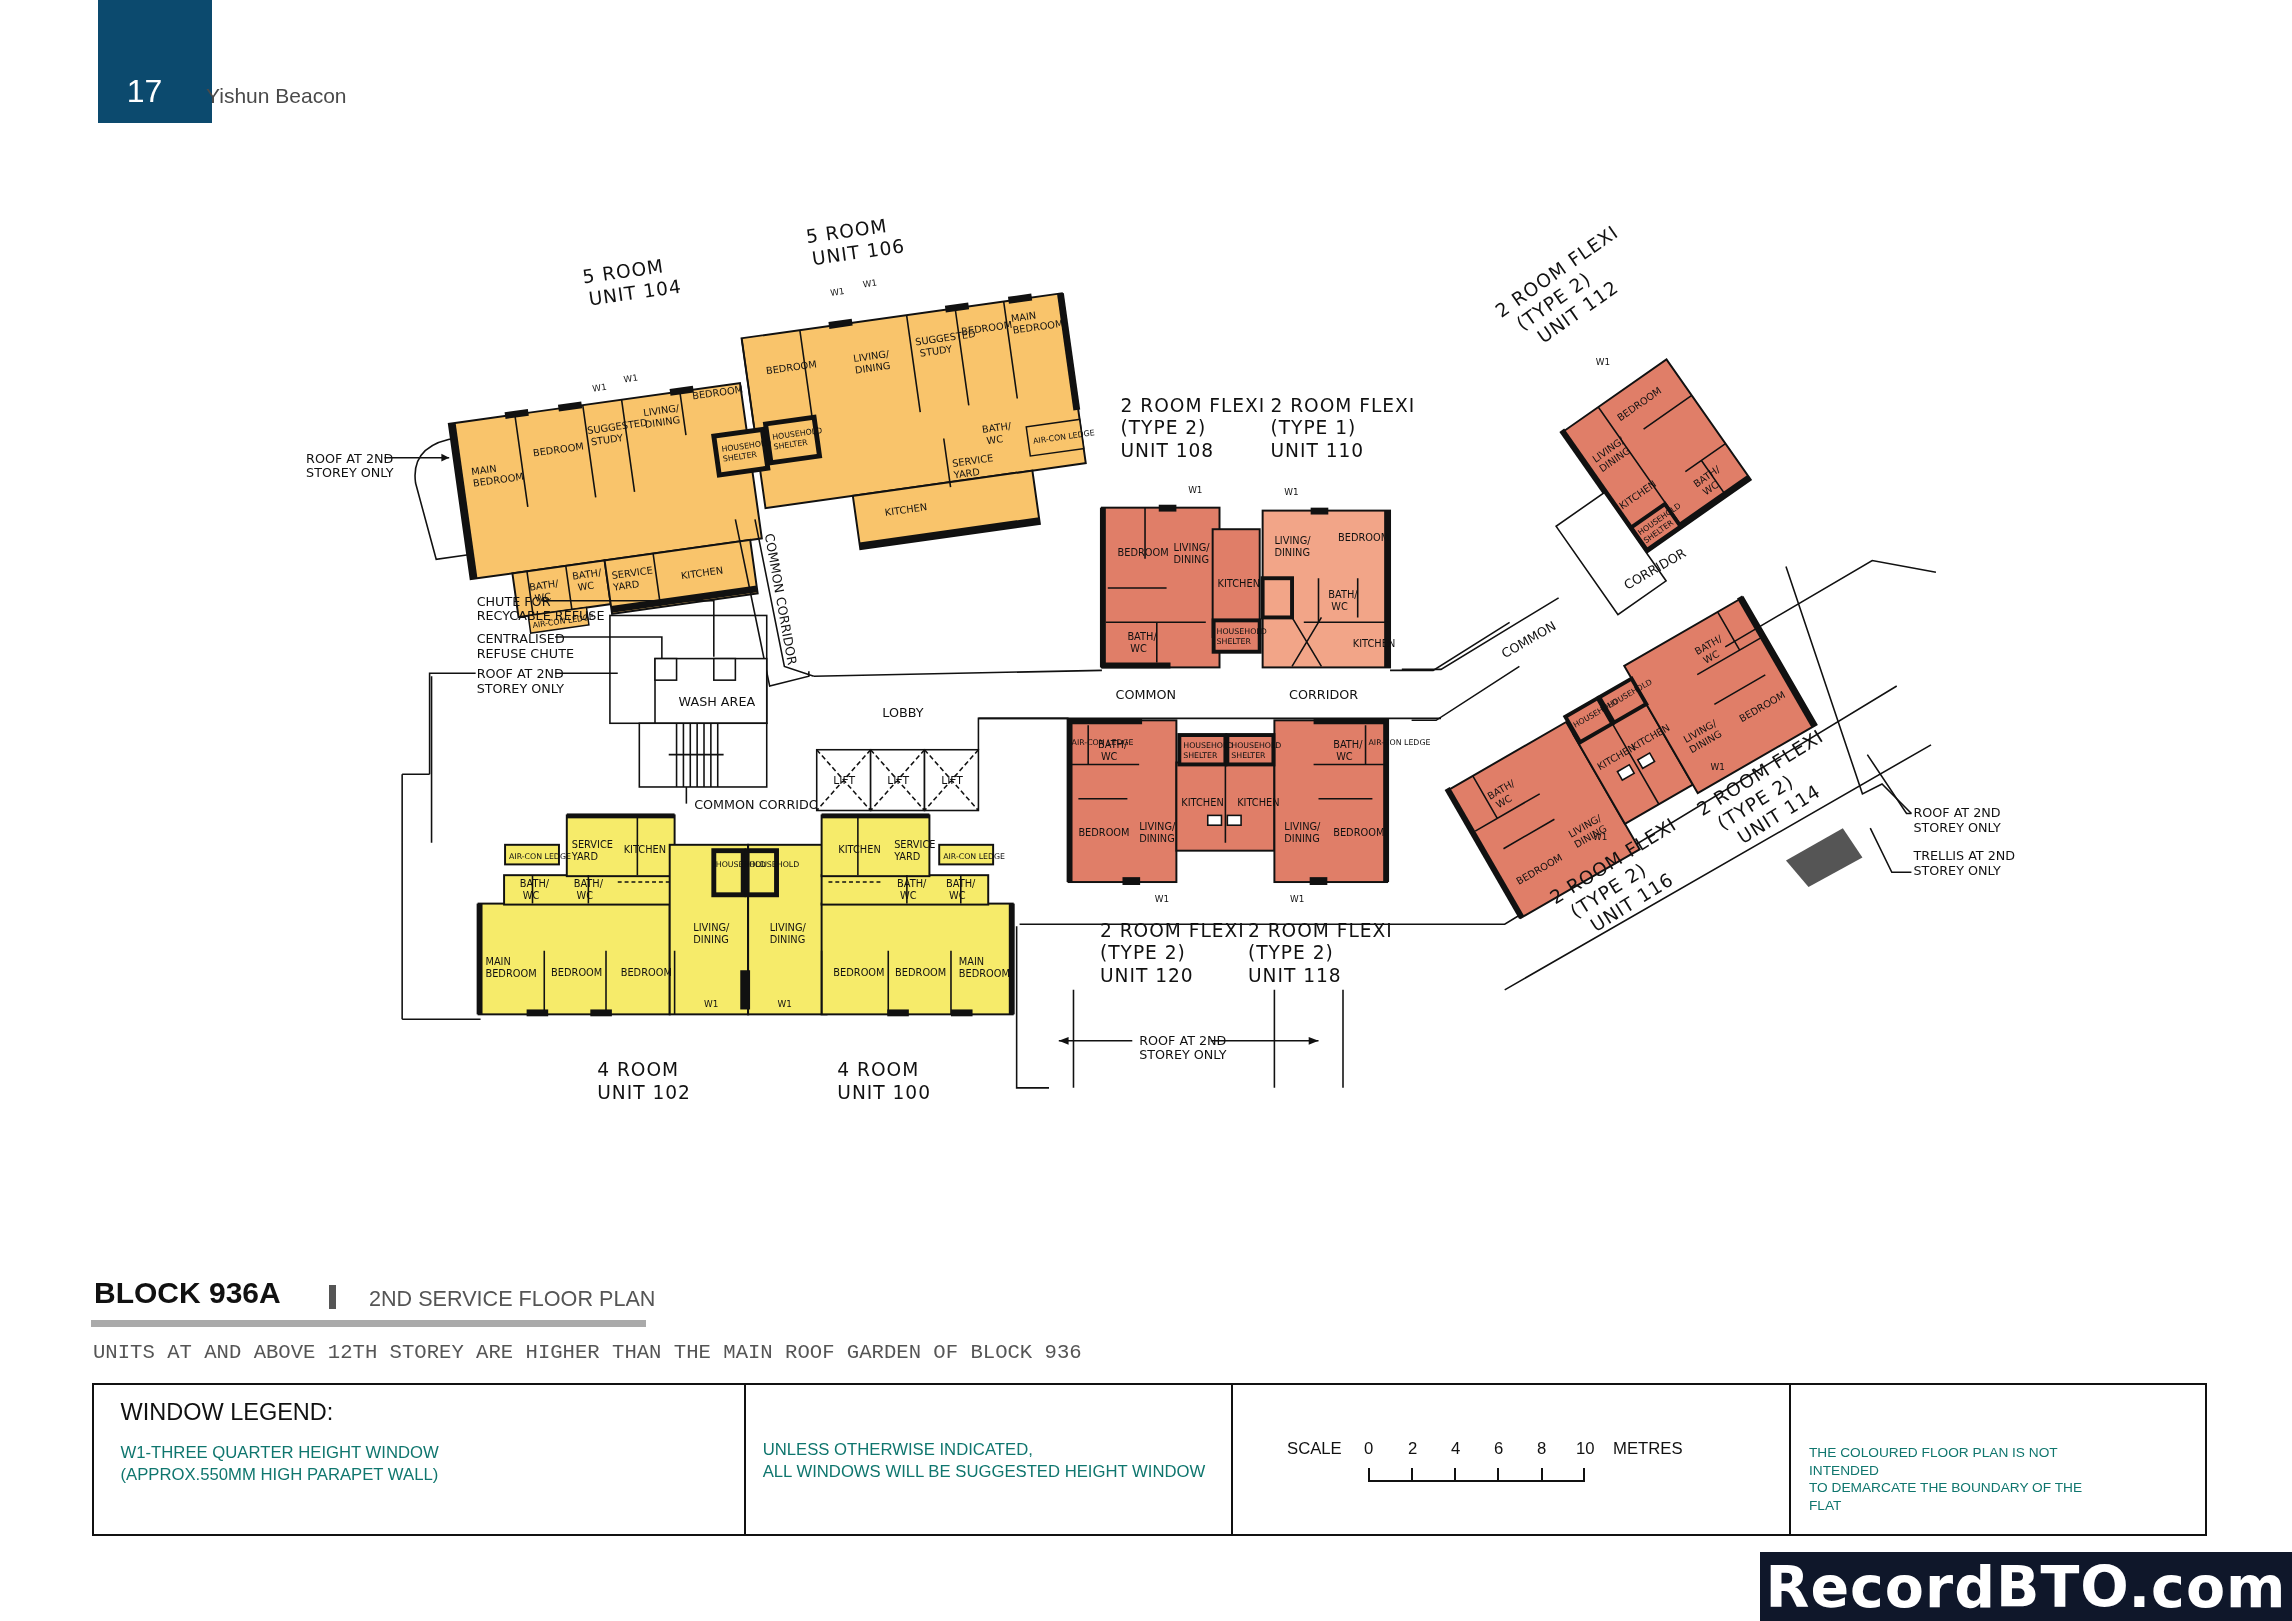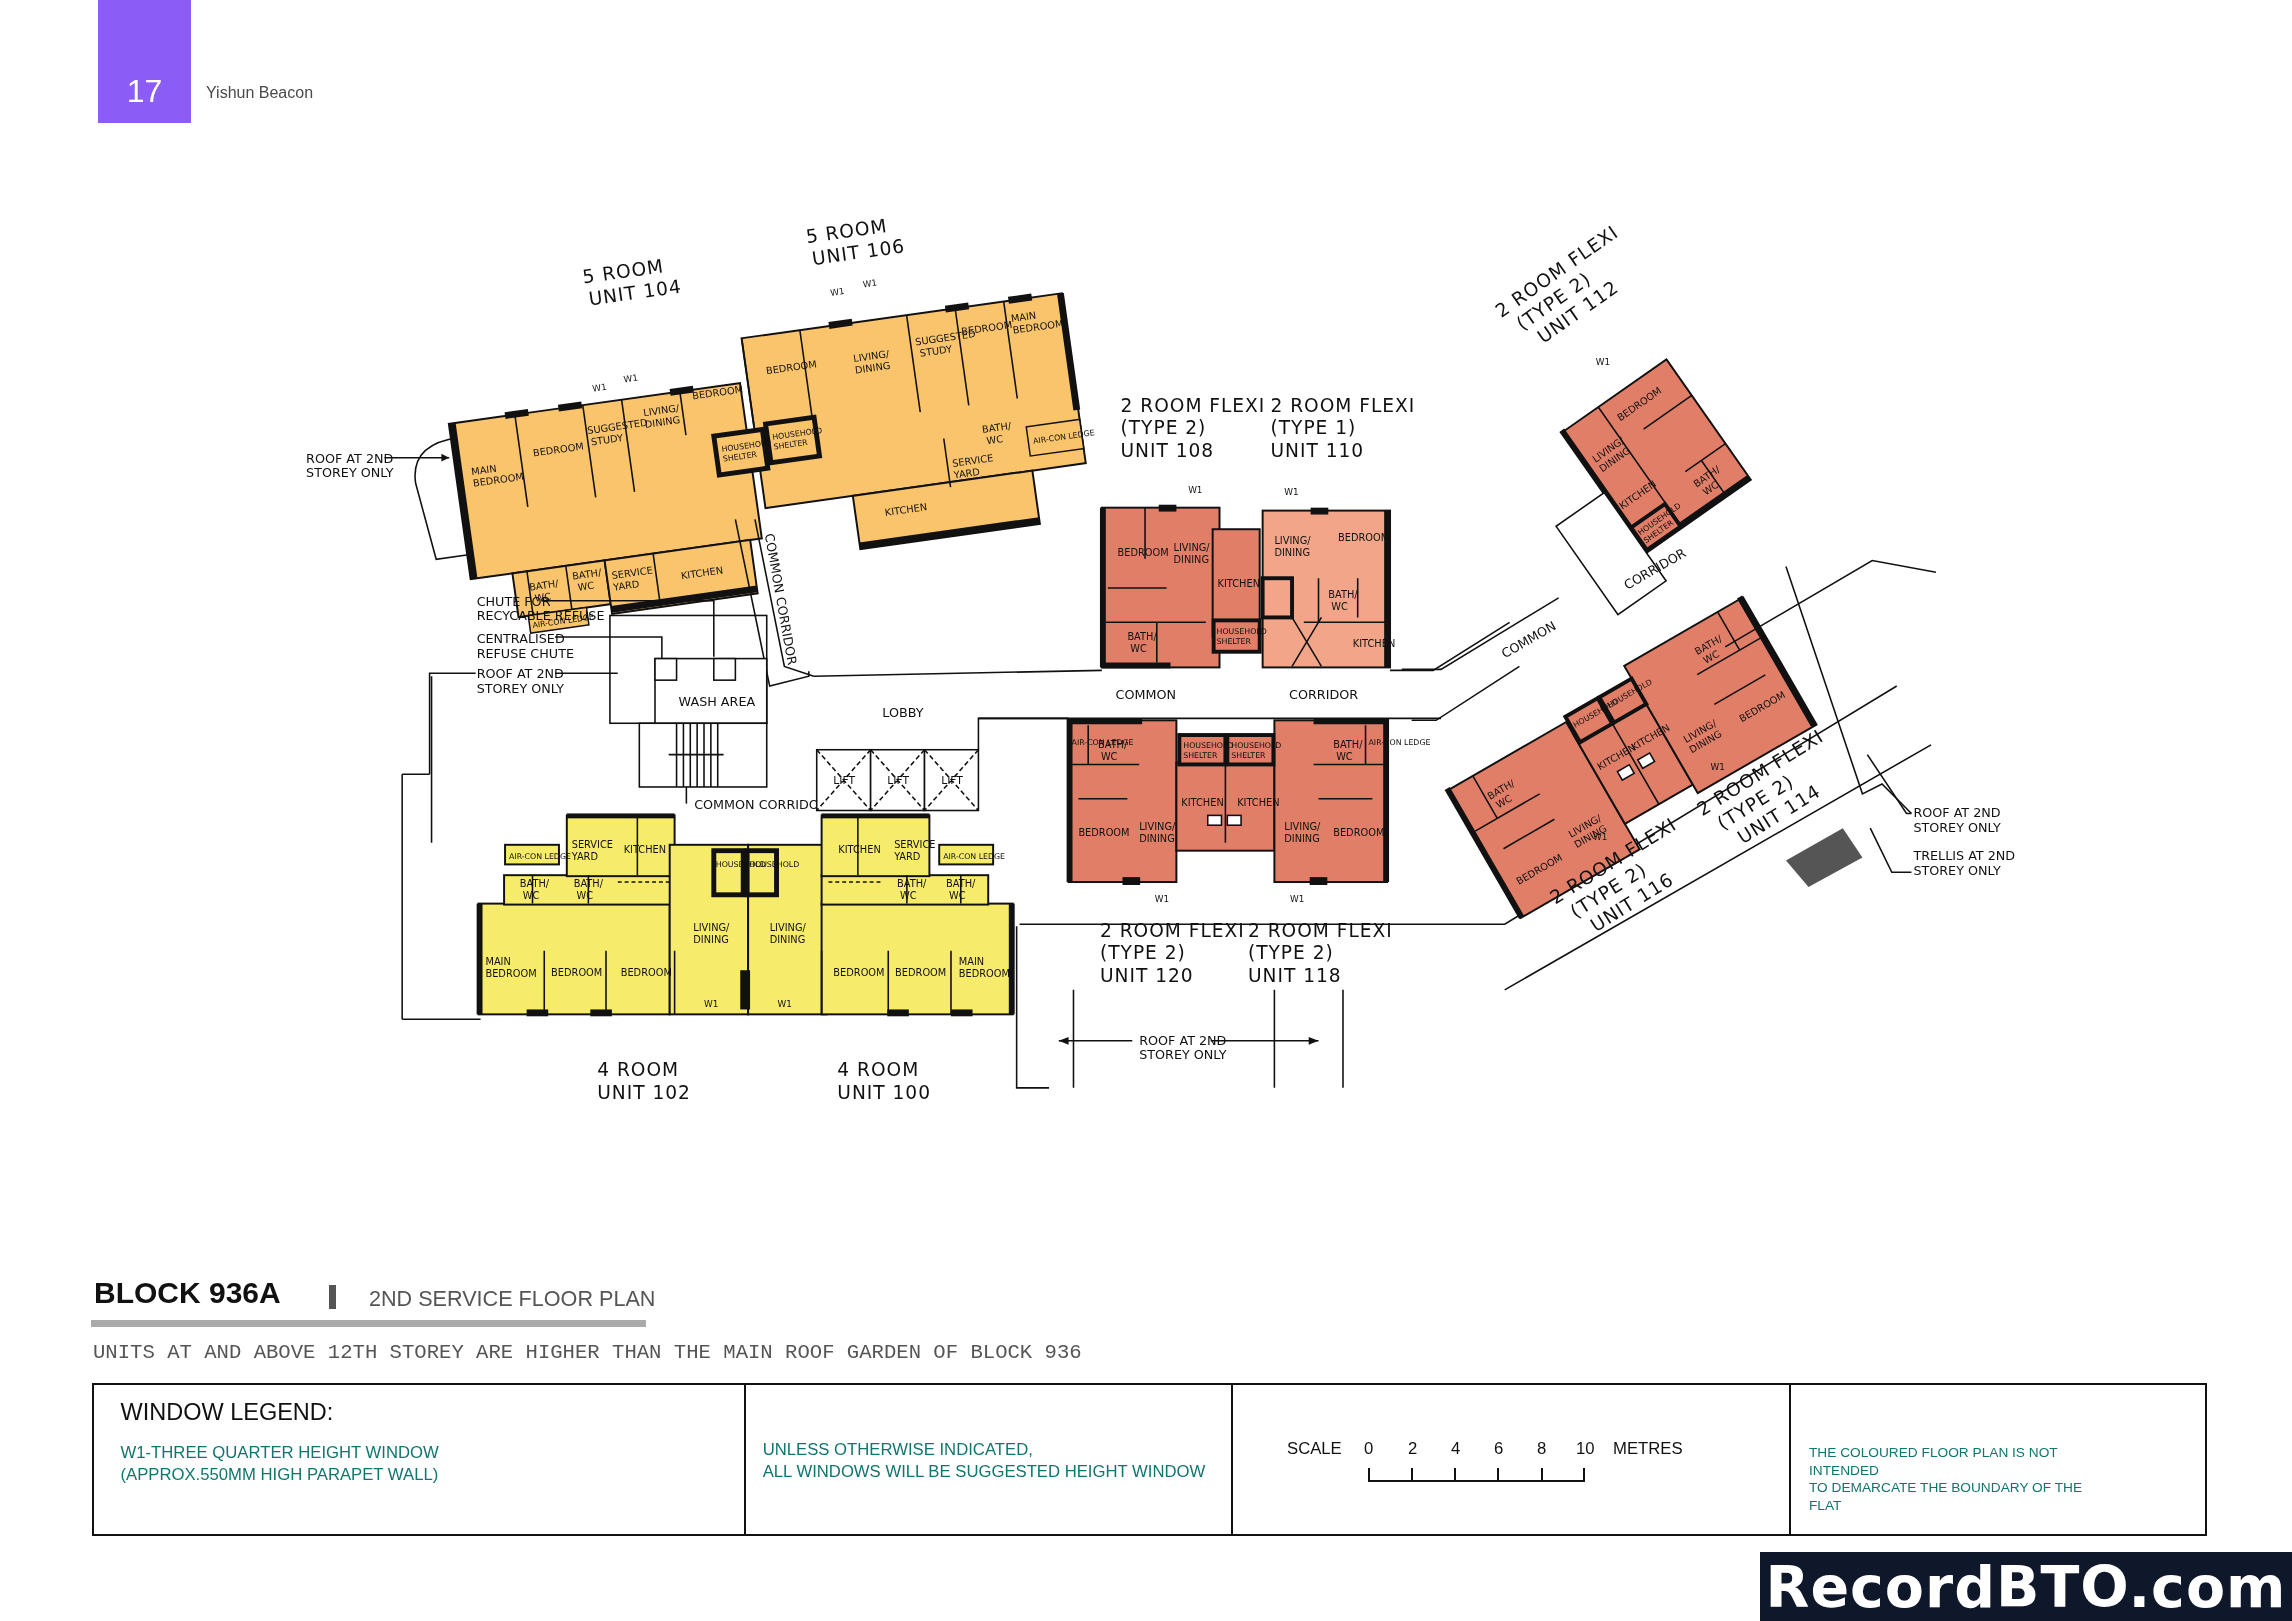--- a/index.html
+++ b/index.html
@@ -1,20 +1,20 @@
 <!DOCTYPE html>
 <html><head>
 <meta charset="utf-8">
 <style>
   html,body{margin:0;padding:0;background:#fff;}
   body{width:2293px;height:1621px;position:relative;overflow:hidden;font-family:"Liberation Sans",sans-serif;color:#222;}
   .abs{position:absolute;}
-  #page-tab{left:98px;top:0;width:93px;height:123px;background:#8b5cf6;}
+  #page-tab{left:98px;top:0;width:114px;height:123px;background:#0c4a6e;}
   #page-num{position:absolute;left:0;width:93px;top:73px;text-align:center;color:#fff;font-size:32px;font-family:"Liberation Sans",sans-serif;}
-  #project-name{left:206px;top:84px;font-size:16px;color:#4a4a4a;}
+  #project-name{left:206px;top:84px;font-size:21px;color:#4a4a4a;}
   #plan-svg{left:0;top:0;width:2293px;height:1621px;}
   .cad{font-family:"DejaVu Sans",sans-serif;fill:#111;}
   .lbl-unit{font-size:19px;letter-spacing:1px;}
   .lbl-room{font-size:10px;}
   .lbl-note{font-size:13px;}
   .wall{fill:#111;}
   .thin{stroke:#111;stroke-width:1.6;fill:none;}
   .thin-w{stroke:#111;stroke-width:1.6;fill:#fff;}
   #block-title{left:94px;top:1276px;font-size:30px;font-weight:bold;color:#111;}
   #block-sep{left:329px;top:1285px;width:6.9px;height:23.5px;background:#555;}

